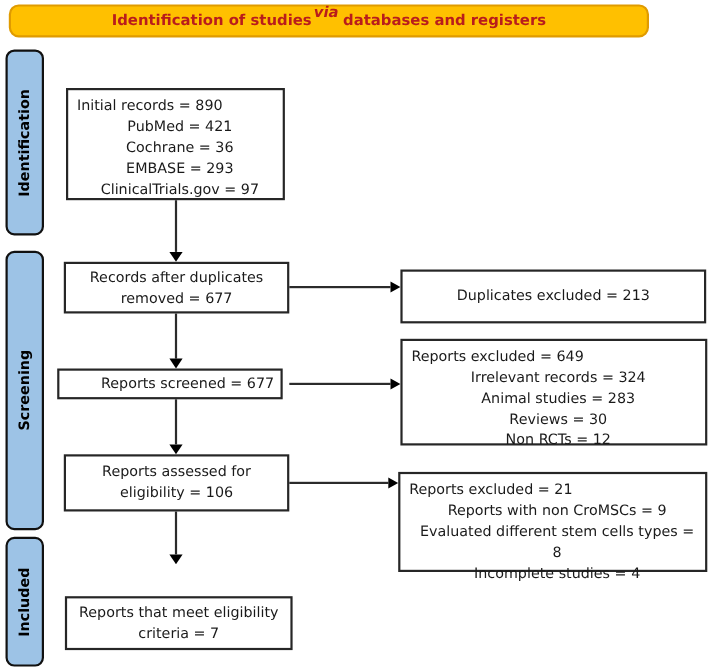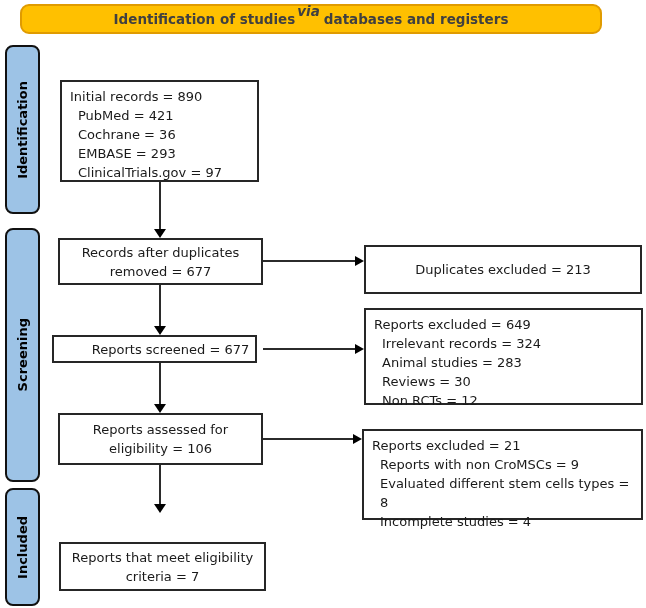--- a/index.html
+++ b/index.html
@@ -9,26 +9,26 @@
     -webkit-font-smoothing:antialiased;
   }
   .canvas{
     position:relative;
     width:646px;height:608px;
     background:#ffffff;
     overflow:hidden;
   }
   
   .banner{
-    position:absolute;left:20px;top:4px;width:578px;height:26px;
+    position:absolute;left:8px;top:4px;width:578px;height:26px;
     background:var(--banner-fill,#FFC000);
     border:2px solid var(--banner-border,#E09B00);
     border-radius:9px;
     display:flex;align-items:center;justify-content:center;
-    font-weight:bold;font-size:13.5px;color:#404040;
+    font-weight:bold;font-size:13.5px;color:#b91c1c;
   }
   .banner i{font-style:italic;margin:0 4px 16px 2px;}
   
   .stage{
     position:absolute;left:5px;width:31px;
     background:var(--sidebar-fill,#9DC3E6);
     border:2px solid #111;
     border-radius:8px;
     display:flex;align-items:center;justify-content:center;
   }
@@ -46,21 +46,21 @@
     position:absolute;
     background:#fff;
     border:2px solid var(--box-border,#262626);
     box-sizing:border-box;
     font-size:13px;line-height:19px;
   }
   .fbox.centered{display:flex;flex-direction:column;align-items:center;justify-content:center;text-align:center;}
   .fbox.listing{padding:5px 8px 4px 8px;text-align:left;}
   .fbox .box-title{font-weight:normal;}
   .fbox .box-title.plain{font-weight:normal;}
-  .fbox ul{list-style:none;margin:0;padding:0 0 0 8px;}
+  .fbox ul{list-style:none;margin:0;padding:0 0 0 8px;text-align:center;}
   
   .box-initial{left:60px;top:80px;width:199px;height:102px;}
   .box-duplicates-removed{left:58px;top:238px;width:205px;height:47px;}
   .box-screened{left:52px;top:335px;width:205px;height:28px;padding-left:32px;}
   .box-assessed{left:58px;top:413px;width:205px;height:52px;}
   .box-included{left:59px;top:513px;width:207px;height:49px;margin-top:29px;}
   
   .box-excl-duplicates{left:364px;top:245px;width:278px;height:49px;}
   .box-excl-screening{left:364px;top:308px;width:279px;height:97px;padding-top:3px;}
   .box-excl-eligibility{left:362px;top:429px;width:281px;height:91px;padding-top:7px;}

